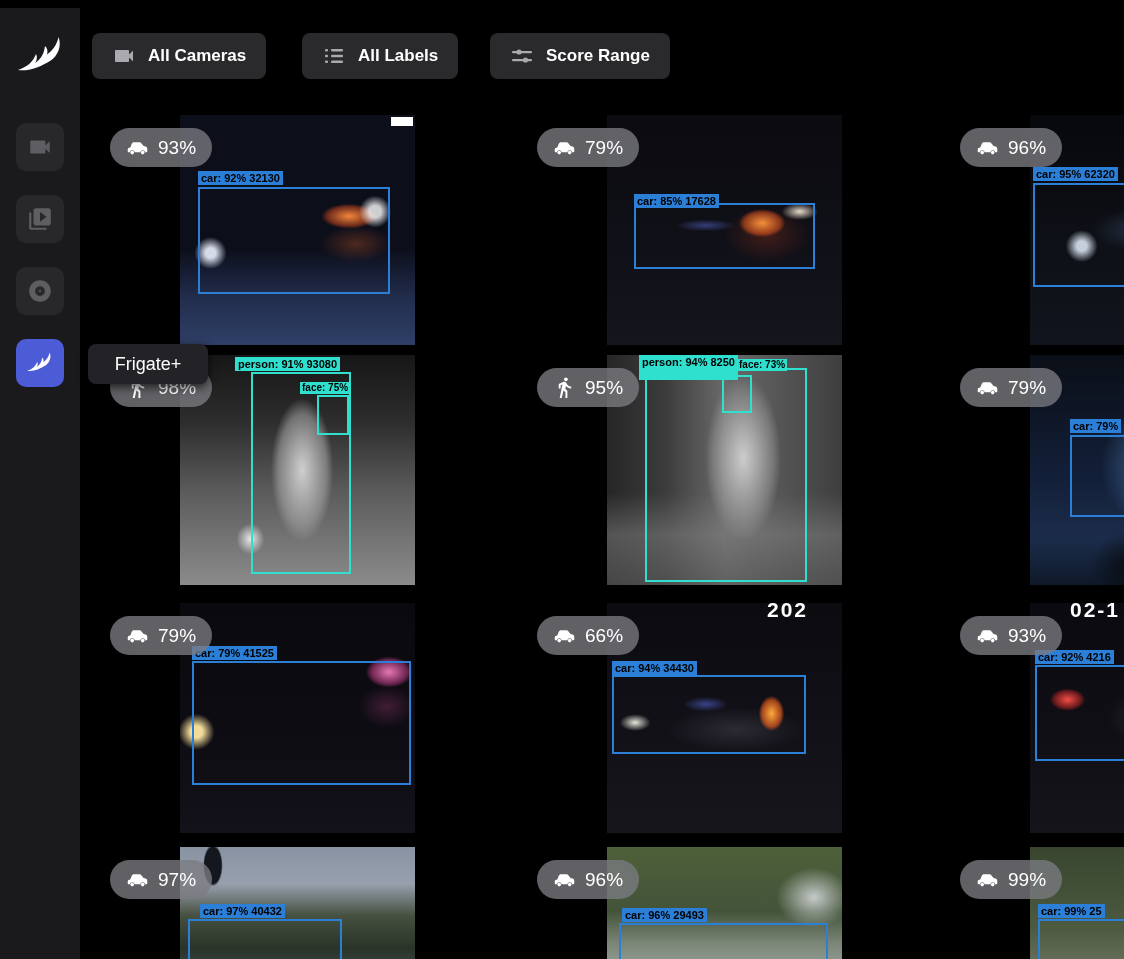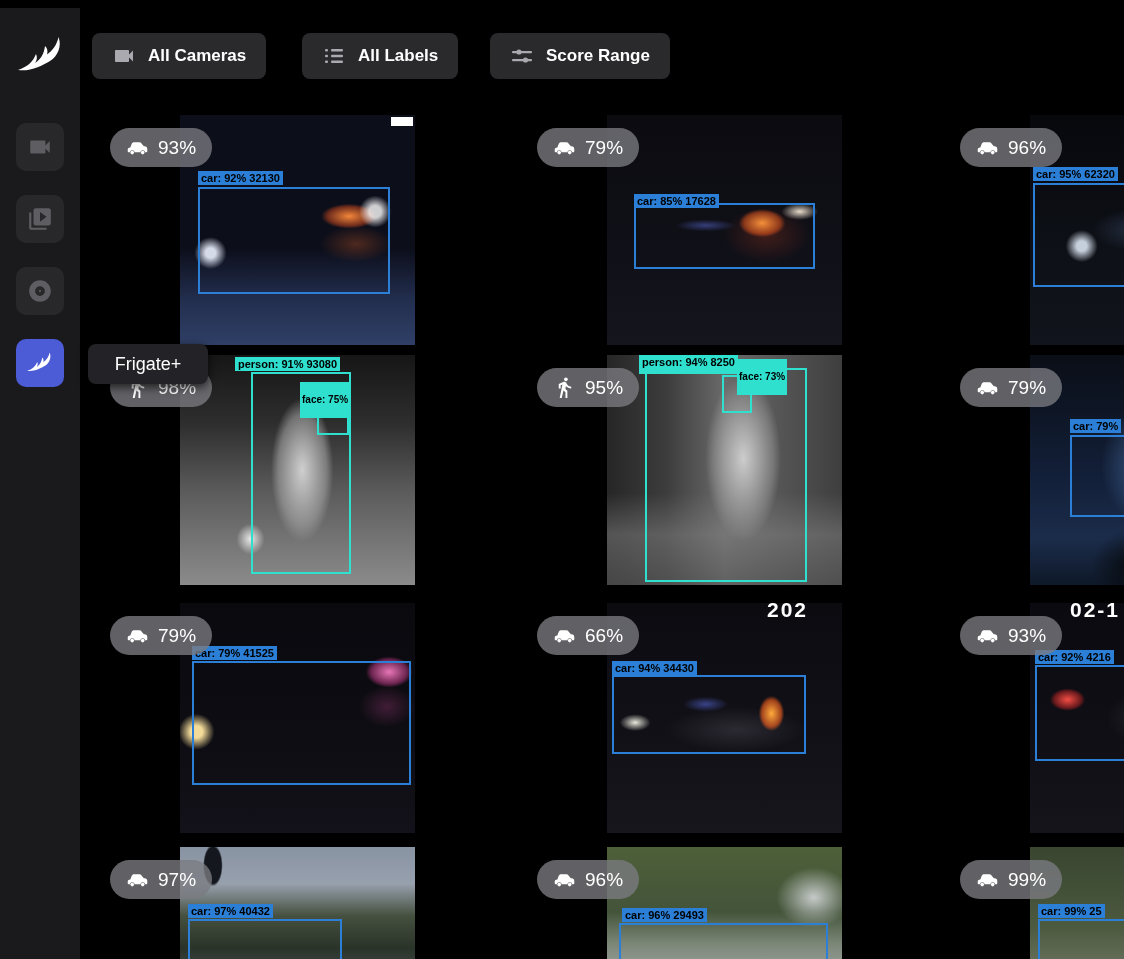--- a/index.html
+++ b/index.html
@@ -34,21 +34,21 @@
          font-size:19px;z-index:5;white-space:nowrap;}
   .badge svg{width:23px;height:23px;fill:#fff;}
   .bbox{position:absolute;border:2px solid;}
   .bbox.blue{border-color:#2b7fd6;}
   .bbox.cyan{border-color:#2fe0cf;}
   .blabel{position:absolute;font-weight:bold;font-size:11px;line-height:14px;color:#000;
           padding:0 3px;white-space:nowrap;}
   .blabel.blue{background:#2b7fd6;}
   .blabel.cyan{background:#2fe0cf;}
   .flabel{position:absolute;font-weight:bold;font-size:10px;line-height:12px;color:#000;
-          background:#2fe0cf;padding:12px 2px;white-space:nowrap;}
+          background:#2fe0cf;padding:0 2px;white-space:nowrap;}
   .ts{position:absolute;color:#fff;font-weight:bold;font-size:21px;letter-spacing:2px;}
 
   
   .s1{background:
       radial-gradient(circle at 83% 42%, rgba(255,255,255,.8) 0 6px, transparent 16px),
       radial-gradient(ellipse 36px 16px at 72% 44%, rgba(255,140,60,.95), rgba(230,80,30,.45) 60%, transparent 78%),
       radial-gradient(circle at 13% 60%, rgba(235,240,255,.9) 0 5px, transparent 16px),
       radial-gradient(ellipse 52px 26px at 75% 56%, rgba(200,90,40,.35), transparent 70%),
       linear-gradient(180deg,#0c0e1a 0%,#0c0e1a 58%,#222e4e 80%,#2f3f66 100%);}
   .s1::after{content:"";position:absolute;right:2px;top:2px;width:22px;height:9px;background:#fff;}
@@ -241,21 +241,21 @@
     <svg>
         <use href="#i-person"></use>
       </svg>
     <span>98%</span>
   </div>
 </div>
 
 <div class="cell" style="left:607px;top:355px">
   <div class="thumb s5">
     <div class="bbox cyan" style="left:38px;top:13px;width:158px;height:210px"></div>
-    <div class="blabel cyan" style="left:32px;top:0px;height:19px;overflow:hidden">person: 94% 8250</div>
+    <div class="blabel cyan" style="left:32px;top:0px;height:25px;overflow:hidden">person: 94% 8250</div>
     <div class="bbox cyan" style="left:115px;top:20px;width:26px;height:34px"></div>
     <div class="flabel" style="left:130px;top:4px">face: 73%</div>
   </div>
   <div class="badge">
     <svg>
         <use href="#i-person"></use>
       </svg>
     <span>95%</span>
   </div>
 </div>
@@ -310,21 +310,21 @@
     <svg>
         <use href="#i-carbadge"></use>
       </svg>
     <span>93%</span>
   </div>
 </div>
 
 <div class="cell" style="left:180px;top:847px">
   <div class="thumb s10">
     <div class="bbox blue" style="left:8px;top:72px;width:150px;height:150px"></div>
-    <div class="blabel blue" style="left:8px;top:57px">car: 97% 40432</div>
+    <div class="blabel blue" style="left:20px;top:57px">car: 97% 40432</div>
   </div>
   <div class="badge">
     <svg>
         <use href="#i-carbadge"></use>
       </svg>
     <span>97%</span>
   </div>
 </div>
 
 <div class="cell" style="left:607px;top:847px">

